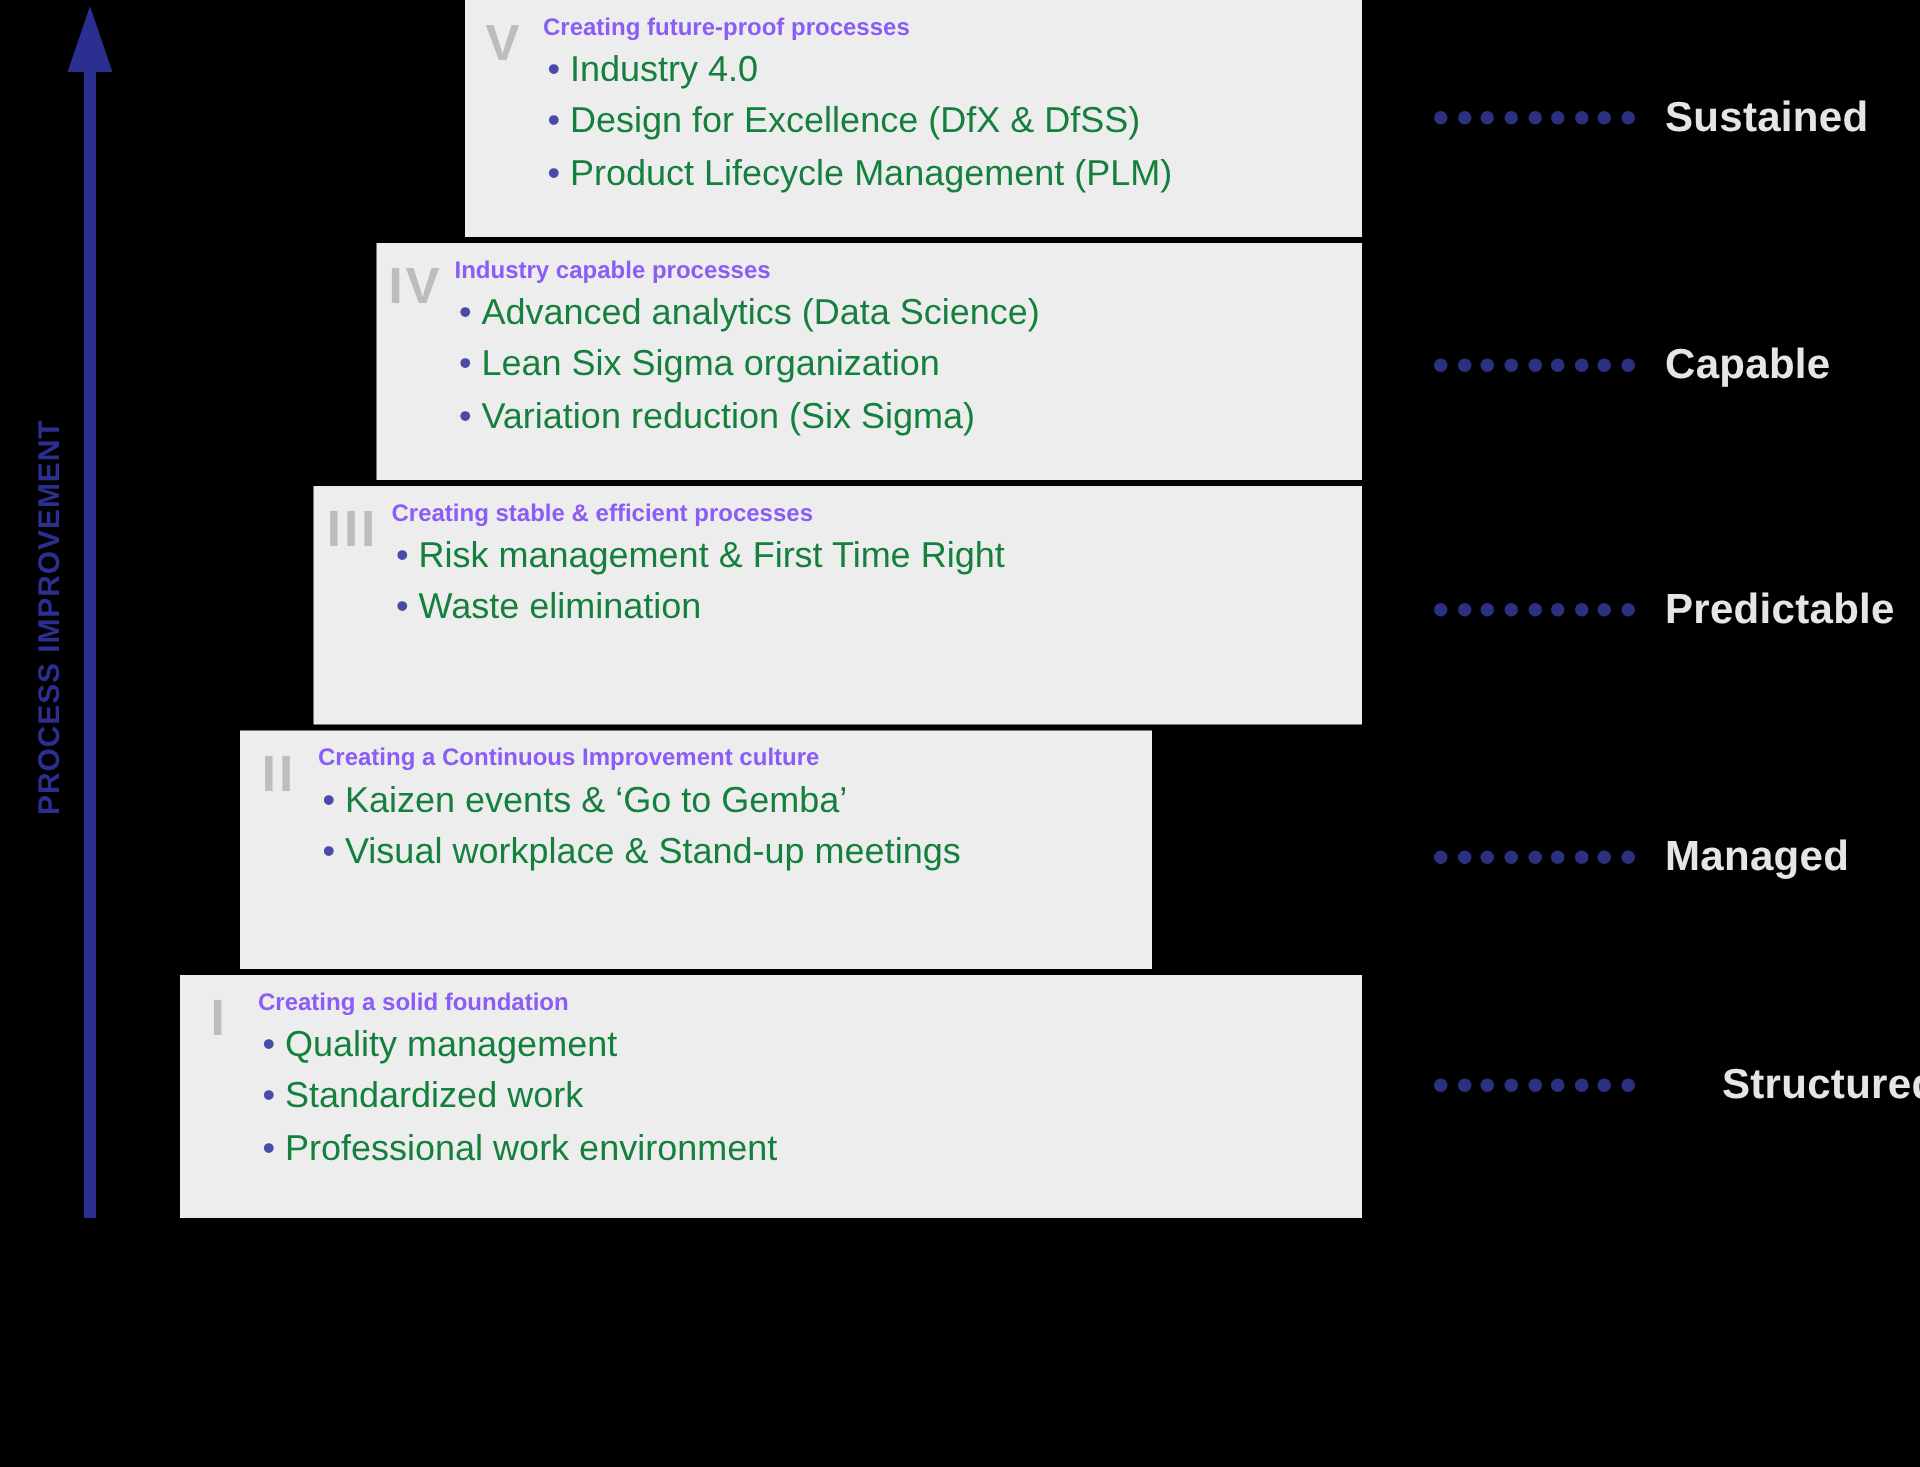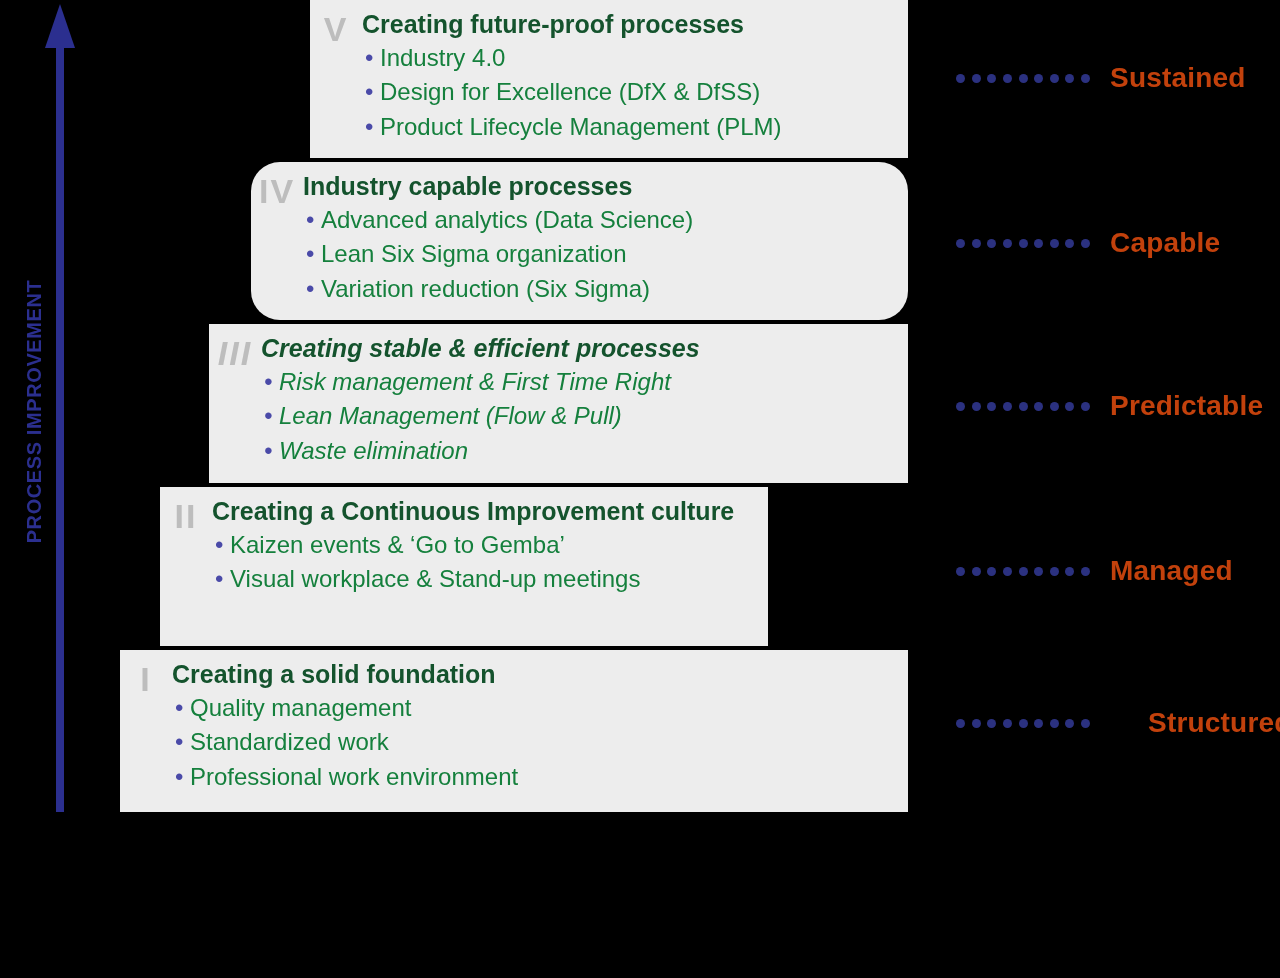--- a/index.html
+++ b/index.html
@@ -75,22 +75,22 @@
     width: 52px;
     text-align: center;
     padding-top: 2px;
     user-select: none;
   }
   .step-body {
     flex: 1 1 auto;
     min-width: 0;
   }
   .step-title {
-    color: #14532d;
-    font-size: 25px;
+    color: #8b5cf6;
+    font-size: 16px;
     font-weight: bold;
     line-height: 1.18;
     margin-bottom: 1px;
     white-space: nowrap;
   }
   .step-bullets {
     list-style: none;
     margin: 0;
     padding: 0 0 0 18px;
   }
@@ -103,22 +103,22 @@
   .step-bullets li::before {
     content: "\2022";
     color: #4a4aa8;
     display: inline-block;
     width: 15px;
     margin-left: -15px;
   }
 
   
   #step-5 { left: 310px; top: 0px;   width: 598px; height: 158px; }
-  #step-4 { left: 251px; top: 162px; width: 657px; height: 158px; border-radius: 29px; }
-  #step-3 { left: 209px; top: 324px; width: 699px; height: 159px; font-style: italic; }
+  #step-4 { left: 251px; top: 162px; width: 657px; height: 158px; }
+  #step-3 { left: 209px; top: 324px; width: 699px; height: 159px; }
   #step-2 { left: 160px; top: 487px; width: 608px; height: 159px; }
   #step-1 { left: 120px; top: 650px; width: 788px; height: 162px; }
 
   
   #maturity-column {
     position: absolute;
     left: 940px;
     top: 0;
     width: 340px;
     height: 830px;
@@ -143,21 +143,21 @@
   }
   .dotted-connector i {
     display: block;
     width: 9px;
     height: 9px;
     border-radius: 50%;
     background: #2b3180;
   }
   .maturity-label {
     flex: 0 0 auto;
-    color: #c2410c;
+    color: #e5e5e5;
     font-size: 28px;
     font-weight: bold;
     line-height: 1;
     white-space: nowrap;
     letter-spacing: 0.2px;
   }
 
   #maturity-5 { top: 58px;  }
   #maturity-4 { top: 223px; }
   #maturity-3 { top: 386px; }
@@ -205,21 +205,20 @@
     </div>
   </div>
 
   <div class="step" id="step-3">
     <div class="step-inner">
       <div class="step-numeral">III</div>
       <div class="step-body">
         <div class="step-title">Creating stable &amp; efficient processes</div>
         <ul class="step-bullets">
           <li>Risk management &amp; First Time Right</li>
-          <li>Lean Management (Flow &amp; Pull)</li>
           <li>Waste elimination</li>
         </ul>
       </div>
     </div>
   </div>
 
   <div class="step" id="step-2">
     <div class="step-inner">
       <div class="step-numeral">II</div>
       <div class="step-body">

